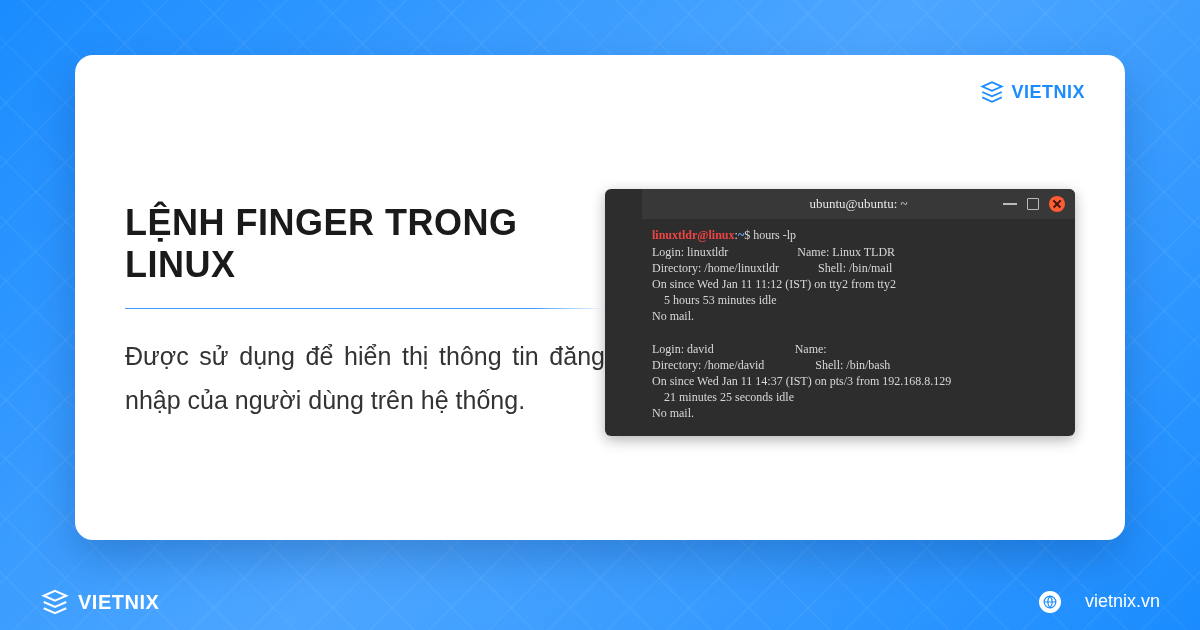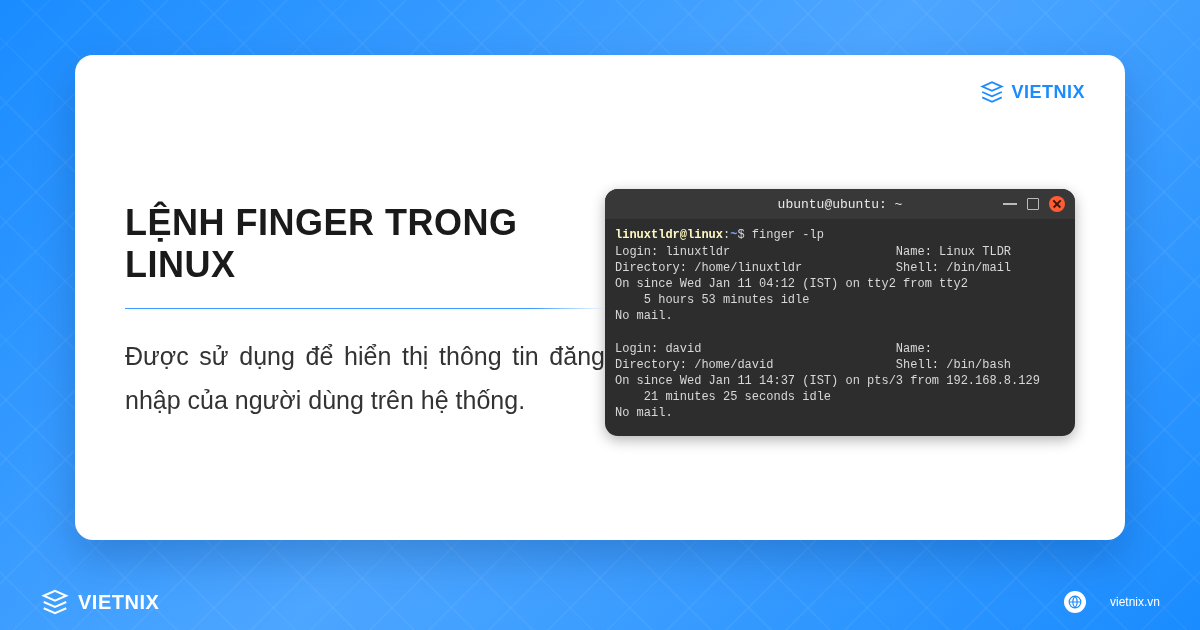--- a/index.html
+++ b/index.html
@@ -68,25 +68,26 @@
     font-size: 25px;
     line-height: 1.75;
     color: #333;
     text-align: justify;
   }
   .terminal-wrap {
     flex: 0 0 470px;
   }
   .terminal {
     background: #2d2d2d;
-    border-radius: 13px;
+    border-radius: 6px;
     overflow: hidden;
     box-shadow: 0 4px 14px rgba(0,0,0,0.3);
-    font-family: Liberation Mono, monospace;
+    font-family: Liberation Serif, serif;
     font-size: 12px;
+    padding-left: 37px;
   }
   .term-header {
     background: #383838;
     color: #e8e8e8;
     height: 30px;
     display: flex;
     align-items: center;
     justify-content: center;
     position: relative;
     font-size: 13px;
@@ -105,21 +106,21 @@
     content:''; position:absolute; top:7px; left:3px; width:10px; height:1.5px; background:#3a1a0f;
   }
   .term-close::before { transform: rotate(45deg); }
   .term-close::after { transform: rotate(-45deg); }
   .term-body {
     padding: 8px 10px 14px 10px;
     color: #d8d8d8;
     white-space: pre;
     line-height: 1.35;
   }
-  .tg { color: #fef9c3; font-weight: bold; }
+  .tg { color: #ef4444; font-weight: bold; }
   .tb { color: #6aa8ff; font-weight: bold; }
   .footer {
     position: absolute;
     bottom: 0; left: 0; right: 0;
     height: 56px;
     display: flex;
     align-items: center;
     justify-content: space-between;
     padding: 0 40px;
     color: #fff;
@@ -128,23 +129,23 @@
     display: flex;
     align-items: center;
     gap: 8px;
     font-weight: 800;
     font-size: 20px;
     letter-spacing: 0.5px;
   }
   .footer-logo svg { width: 30px; height: 30px; }
   .footer-site {
     display: flex;
-    align-items: center;
+    align-items: flex-start;
     gap: 24px;
-    font-size: 12px;
+    font-size: 18px;
   }
   .globe {
     width: 22px; height: 22px; border-radius: 50%;
     background: #fff; color: #1a8cff;
     display:flex; align-items:center; justify-content:center;
     font-size: 14px;
   }
 </style>
 </head>
 <body>
@@ -173,24 +174,24 @@
     <div class="terminal-wrap">
       <div class="terminal">
         <div class="term-header">
           <span>ubuntu@ubuntu: ~</span>
           <div class="term-controls">
             <div class="term-min"></div>
             <div class="term-max"></div>
             <div class="term-close"></div>
           </div>
         </div>
-        <div class="term-body"><span class="tg">linuxtldr@linux</span><span>:</span><span class="tb">~</span><span>$</span> <span>finger -lp</span>
+        <div class="term-body"><span class="tg">linuxtldr@linux</span><span>:</span><span class="tb">~</span><span>$</span> <span>hours -lp</span>
 <span>Login: linuxtldr                       Name: Linux TLDR</span>
 <span>Directory: /home/linuxtldr             Shell: /bin/mail</span>
-<span>On since Wed Jan 11 04:12 (IST) on tty2 from tty2</span>
+<span>On since Wed Jan 11 11:12 (IST) on tty2 from tty2</span>
 <span>    5 hours 53 minutes idle</span>
 <span>No mail.</span>
 
 <span>Login: david                           Name:</span>
 <span>Directory: /home/david                 Shell: /bin/bash</span>
 <span>On since Wed Jan 11 14:37 (IST) on pts/3 from 192.168.8.129</span>
 <span>    21 minutes 25 seconds idle</span>
 <span>No mail.</span></div>
       </div>
     </div>

